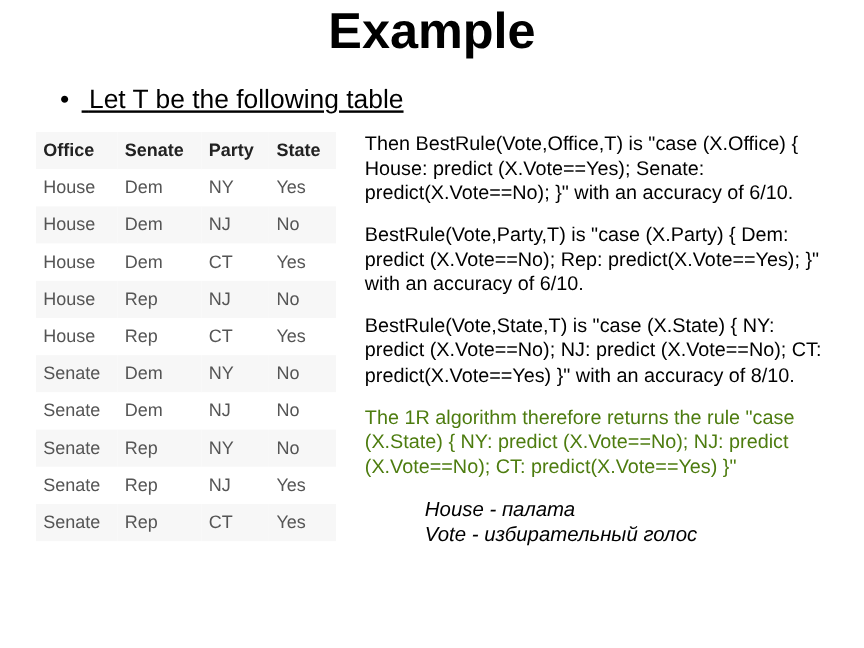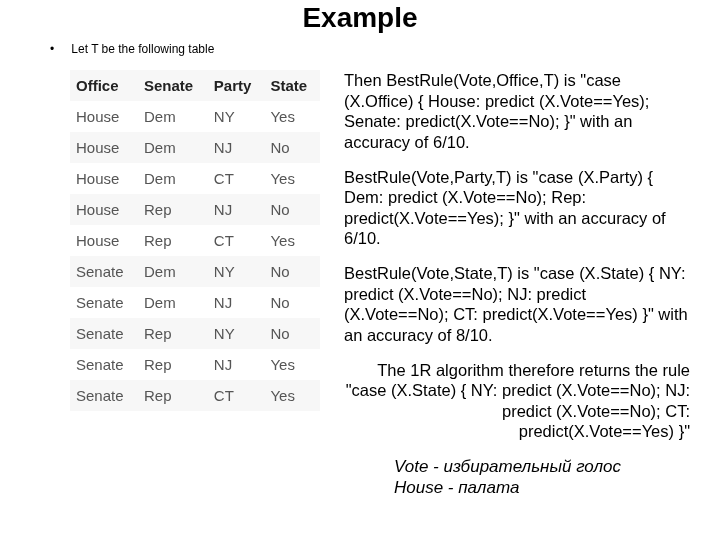--- a/index.html
+++ b/index.html
@@ -15,41 +15,41 @@
   }
   .slide {
     width: 720px;
     height: 540px;
     position: relative;
     padding: 0 30px;
     box-sizing: border-box;
   }
   .title {
     text-align: center;
-    font-size: 28px;
+    font-size: 42px;
     font-weight: bold;
     margin-top: 2px;
   }
   .intro {
-    font-size: 12px;
-    margin-top: 8px;
+    font-size: 22px;
+    margin-top: 20px;
     margin-left: 20px;
+    text-decoration: underline;
   }
   .intro .bullet {
     display: inline-block;
     width: 18px;
   }
   .content {
     display: flex;
     margin-top: 14px;
   }
   .left {
     width: 250px;
     flex: 0 0 250px;
-    margin-left: 40px;
   }
   table {
     border-collapse: collapse;
     width: 100%;
     font-size: 15px;
   }
   th, td {
     text-align: left;
     padding: 7px 6px;
     font-weight: normal;
@@ -68,22 +68,21 @@
   .right {
     flex: 1 1 auto;
     padding-left: 24px;
     font-size: 16.5px;
     line-height: 1.25;
   }
   .para {
     margin-bottom: 14px;
   }
   .red {
-    color: #000000;
-    text-align: right;
+    color: #4d7c0f;
   }
   .gloss {
     margin-left: 50px;
     font-style: italic;
     font-size: 17px;
     margin-top: 4px;
   }
 </style>
 </head>
 <body>
@@ -169,18 +168,18 @@
       </tbody>
         </table>
     </div>
 
     <div class="right">
       <div class="para">Then BestRule(Vote,Office,T) is "case (X.Office) { House: predict (X.Vote==Yes); Senate: predict(X.Vote==No); }" with an accuracy of 6/10.</div>
       <div class="para">BestRule(Vote,Party,T) is "case (X.Party) { Dem: predict (X.Vote==No); Rep: predict(X.Vote==Yes); }" with an accuracy of 6/10.</div>
       <div class="para">BestRule(Vote,State,T) is "case (X.State) { NY: predict (X.Vote==No); NJ: predict (X.Vote==No); CT: predict(X.Vote==Yes) }" with an accuracy of 8/10.</div>
       <div class="para red">The 1R algorithm therefore returns the rule "case (X.State) { NY: predict (X.Vote==No); NJ: predict (X.Vote==No); CT: predict(X.Vote==Yes) }"</div>
       <div class="gloss">
+        <div>House - палата</div>
         <div>Vote - избирательный голос</div>
-        <div>House - палата</div>
       </div>
     </div>
   </div>
 </div>
 
 </body></html>

